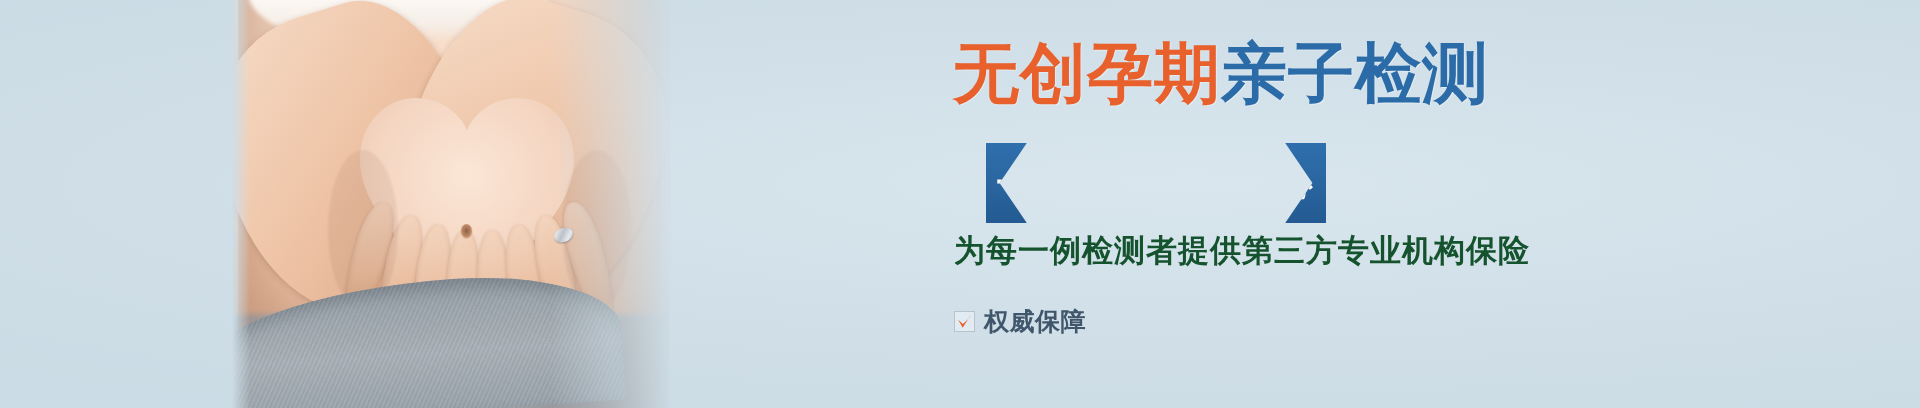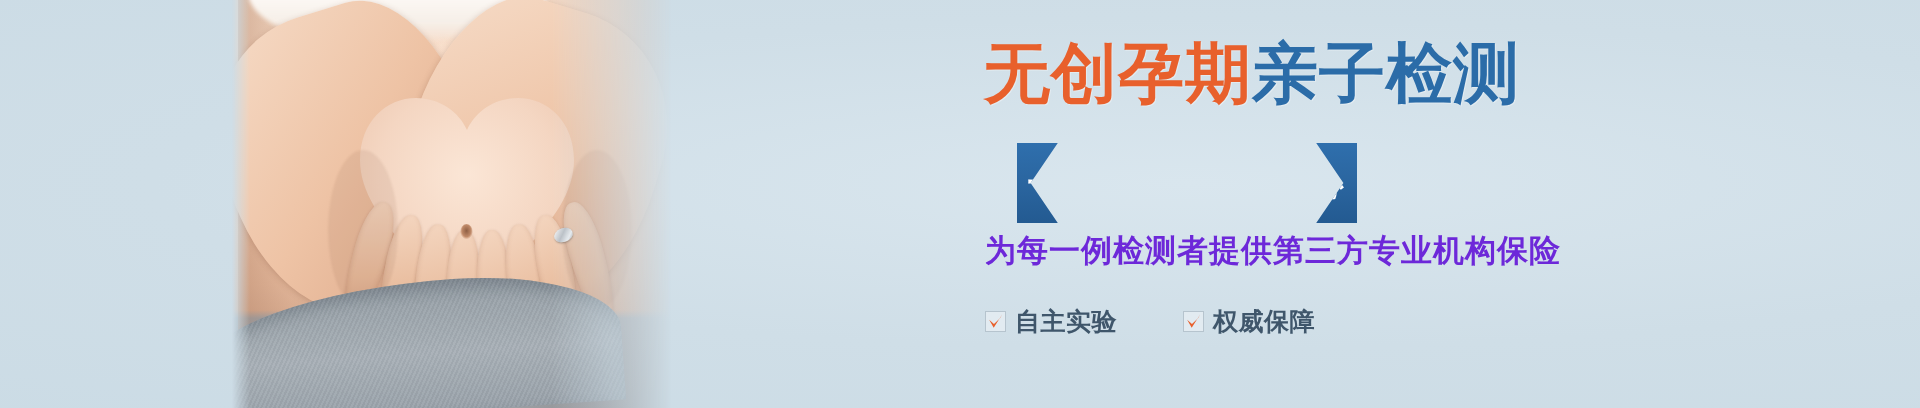--- a/index.html
+++ b/index.html
@@ -155,21 +155,21 @@
   .shadow-line {
     position: absolute;
     background: rgba(110,64,44,0.42);
     filter: blur(1.2px);
     border-radius: 50%;
   }
 
   
   .content {
     position: absolute;
-    left: 799px;
+    left: 768px;
     top: 0;
     width: 780px;
     height: 344px;
     text-align: right;
   }
 
   .headline {
     position: absolute;
     left: 185px;
     top: 40px;
@@ -213,21 +213,21 @@
     letter-spacing: 3px;
     white-space: nowrap;
   }
 
   .subtitle {
     position: absolute;
     left: 186px;
     top: 230px;
     font-size: 31px;
     font-weight: 600;
-    color: #6d28d9;
+    color: #14532d;
     letter-spacing: 1px;
     white-space: nowrap;
   }
 
   .features {
     position: absolute;
     left: 186px;
     top: 305px;
     display: flex;
     gap: 66px;
@@ -300,28 +300,20 @@
     </div>
 
     <div class="ribbon">
       <span class="ribbon-label">一次检测•准确安心</span>
     </div>
 
     <div class="subtitle">为每一例检测者提供第三方专业机构保险</div>
 
     <div class="features">
 
-      <div class="feature">
-        <span class="checkbox">
-          <svg viewBox="0 0 21 21" aria-hidden="true">
-            <path d="M3.5 8.5 L8.5 17.5 L18 2.5 L15.5 7 L8.8 13.2 Z" fill="#e8602c"></path>
-          </svg>
-        </span>
-        <span class="feature-label">自主实验</span>
-      </div>
 
 
       <div class="feature">
         <span class="checkbox">
           <svg viewBox="0 0 21 21" aria-hidden="true">
             <path d="M3.5 8.5 L8.5 17.5 L18 2.5 L15.5 7 L8.8 13.2 Z" fill="#e8602c"></path>
           </svg>
         </span>
         <span class="feature-label">权威保障</span>
       </div>

